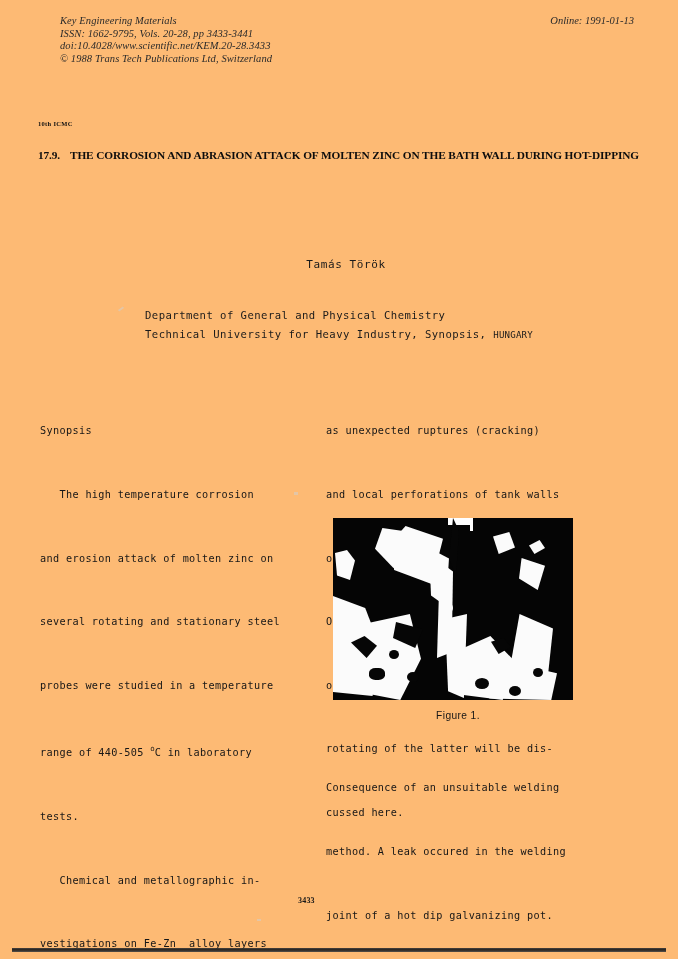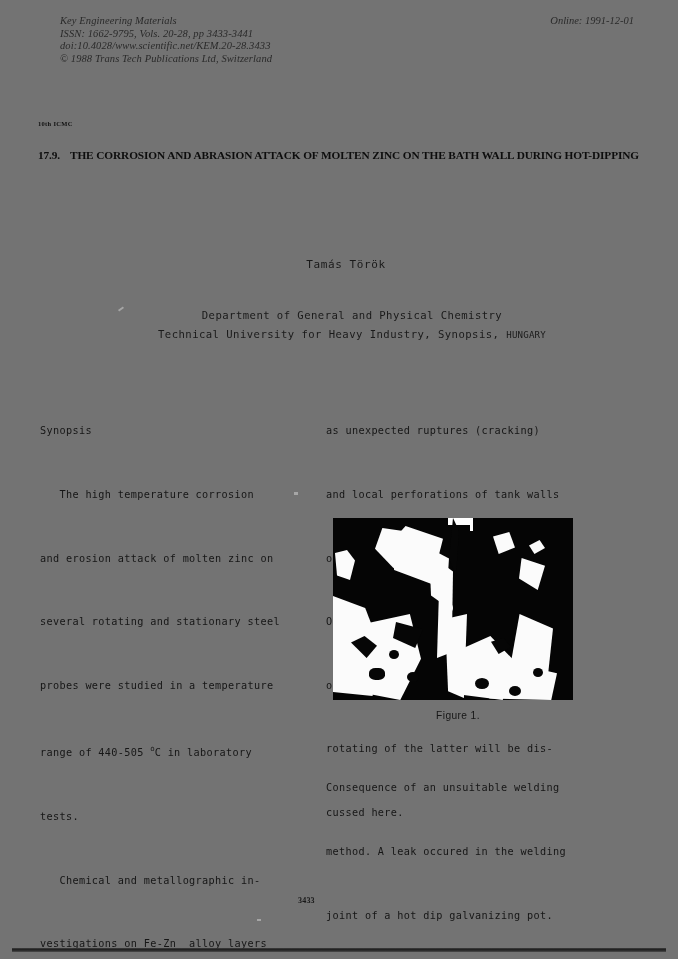--- a/index.html
+++ b/index.html
@@ -5,21 +5,21 @@
 <style>
   html, body {
     margin: 0;
     padding: 0;
     background: #ffffff;
   }
   #page {
     position: relative;
     width: 678px;
     height: 959px;
-    background: #737373;
+    background: #fdba74;
     overflow: hidden;
     font-family: "Liberation Serif", serif;
     color: #1b1b1b;
   }
 
   
   .masthead {
     position: absolute;
     left: 60px;
     top: 15px;
@@ -92,27 +92,26 @@
     position: absolute;
     left: 0;
     top: 258px;
     width: 678px;
     text-align: center;
     font-size: 11px;
     letter-spacing: 0.6px;
   }
   .affiliation {
     position: absolute;
-    left: 151px;
+    left: 138px;
     top: 306px;
     font-size: 10.6px;
     line-height: 19px;
     letter-spacing: 0.45px;
     white-space: nowrap;
-    text-align: center;
   }
   .affiliation .small-caps {
     font-size: 9.1px;
     letter-spacing: 0.2px;
   }
 
   
   .col {
     position: absolute;
     font-family: "DejaVu Sans Mono", "Liberation Mono", monospace;
@@ -246,21 +245,21 @@
 
 <div id="page">
 
   <div class="masthead">
     <div>Key Engineering Materials</div>
     <div>ISSN: 1662-9795, Vols. 20-28, pp 3433-3441</div>
     <div>doi:10.4028/www.scientific.net/KEM.20-28.3433</div>
     <div>© 1988 Trans Tech Publications Ltd, Switzerland</div>
   </div>
 
-  <div class="online-date">Online: 1991-12-01</div>
+  <div class="online-date">Online: 1991-01-13</div>
 
   <div class="running-head">10th ICMC</div>
 
   <div class="title-block">
     <span class="title-num">17.9.</span><span class="title-text">THE CORROSION AND ABRASION ATTACK OF MOLTEN ZINC ON THE BATH WALL DURING HOT-DIPPING</span>
   </div>
 
   <div class="author typewriter">Tamás Török</div>
 
   <div class="affiliation typewriter">

